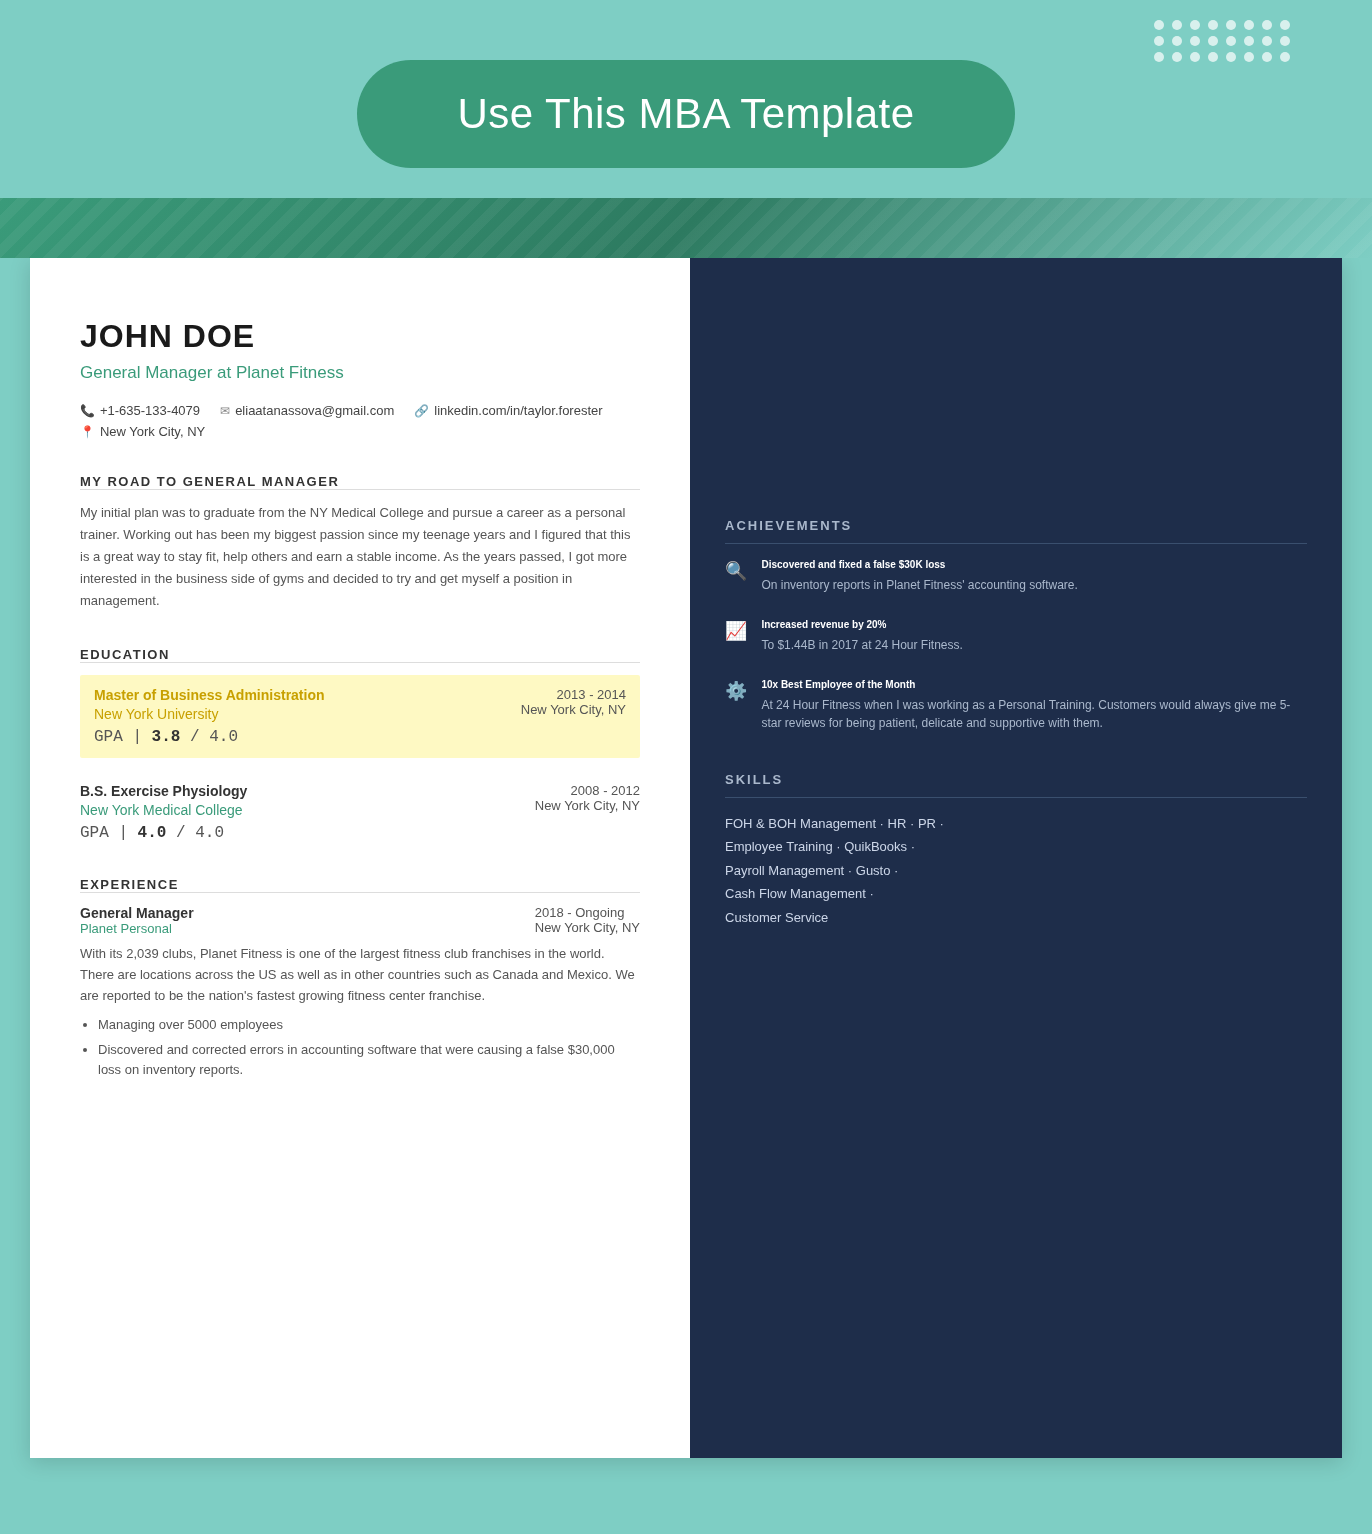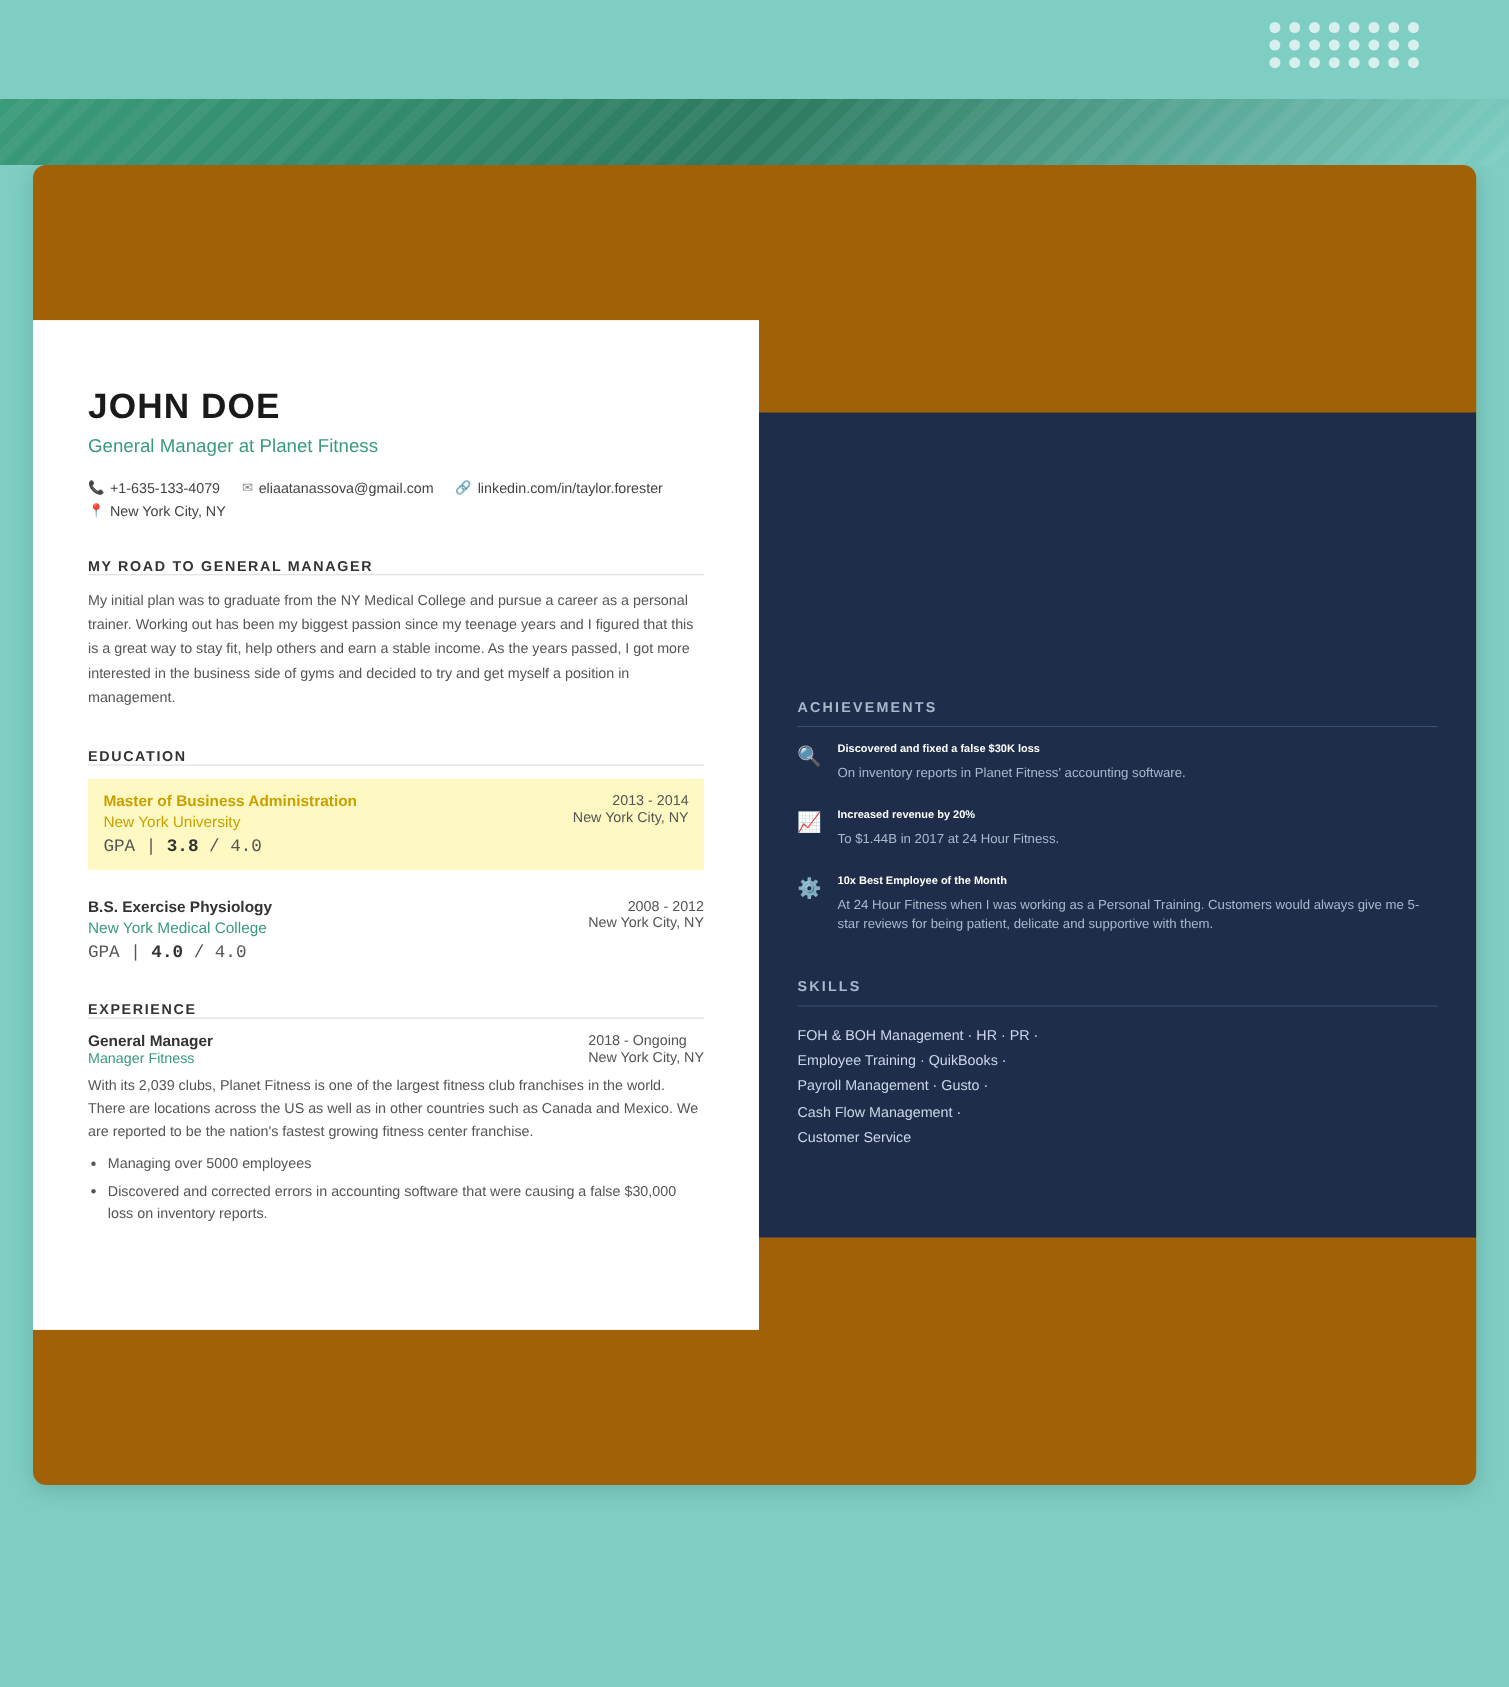--- a/index.html
+++ b/index.html
@@ -49,26 +49,25 @@
         transparent 10px,
         rgba(255,255,255,0.05) 10px,
         rgba(255,255,255,0.05) 20px
       );
     }
 
     
     .main-wrapper {
       display: flex;
       margin: 0 30px 30px;
-      background: #a16207;
+      background: #0ea5e9;
       min-height: 1200px;
       box-shadow: 0 4px 20px rgba(0,0,0,0.15);
-      border-radius: 12px;
+      border-radius: 0;
       overflow: hidden;
-      align-items: center;
     }
 
     
     .left-panel {
       flex: 0 0 660px;
       background: white;
       padding: 60px 50px;
     }
 
     
@@ -322,20 +321,21 @@
       height: 10px;
       background: white;
       border-radius: 50%;
       opacity: 0.7;
     }
   </style>
 </head>
 <body>
 
 <div class="header-area">
+  <div class="header-btn">Use This MBA Template</div>
 
   <div class="dots-decoration">
     <div class="dot"></div>
       <div class="dot"></div>
       <div class="dot"></div>
       <div class="dot"></div>
       <div class="dot"></div>
       <div class="dot"></div>
     <div class="dot"></div>
       <div class="dot"></div>
@@ -423,21 +423,21 @@
       </div>
     </div>
 
     <div class="resume-section">
       <div class="section-header">EXPERIENCE</div>
 
       <div class="exp-entry">
         <div class="exp-top-row">
           <div>
             <div class="exp-title">General Manager</div>
-            <div class="exp-company">Manager Fitness</div>
+            <div class="exp-company">Planet Personal</div>
           </div>
           <div>
             <div class="exp-years">2018 - Ongoing</div>
             <div class="exp-location">New York City, NY</div>
           </div>
         </div>
         <div class="exp-desc">With its 2,039 clubs, Planet Fitness is one of the largest fitness club franchises in the world. There are locations across the US as well as in other countries such as Canada and Mexico. We are reported to be the nation's fastest growing fitness center franchise.</div>
         <ul class="exp-bullets">
           <li>Managing over 5000 employees</li>
           <li>Discovered and corrected errors in accounting software that were causing a false $30,000 loss on inventory reports.</li>

